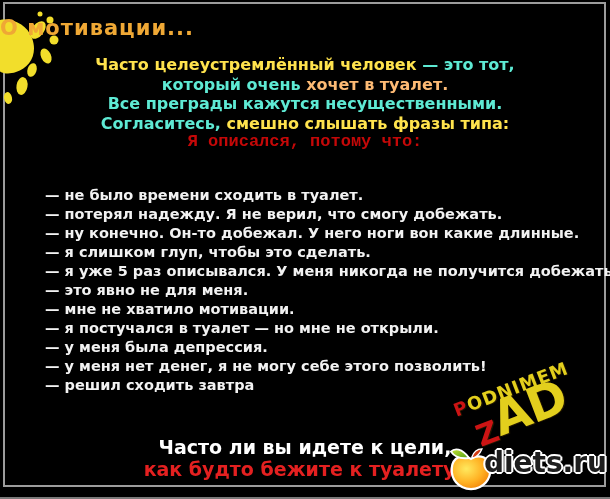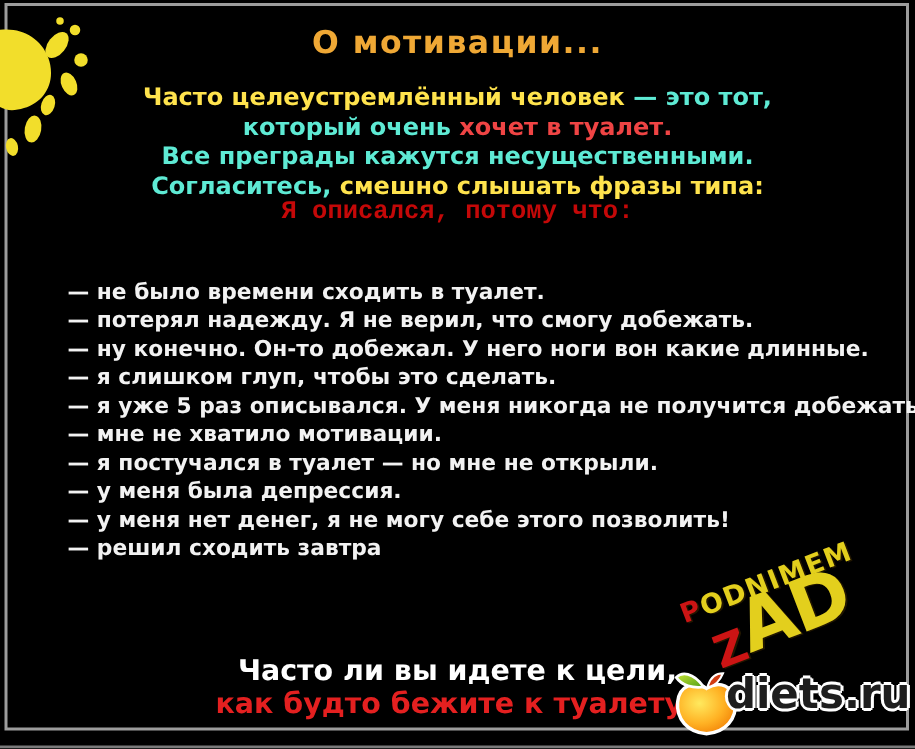--- a/index.html
+++ b/index.html
@@ -18,33 +18,33 @@
     border:2px solid #9c9c9c;
     pointer-events:none;
   }
   .bottom-edge{
     position:absolute;left:0;right:0;bottom:0;height:2px;
     background:#7a7a7a;
   }
   .splat{position:absolute;top:6px;left:-4px;}
   .title{
     position:absolute;top:16px;left:0;width:100%;
-    text-align:center;
+    text-align:left;
     font-size:21px;letter-spacing:1px;
     color:#efa835;
   }
   .intro{
     position:absolute;top:55px;left:0;width:100%;
     text-align:center;
     font-size:16px;line-height:19.5px;
     color:#f2f2f2;
   }
   .yellow{color:#ffe34d;}
   .white{color:#5eead4;}
-  .darkred{color:#ef4444;}
+  .darkred{color:#fdba74;}
   .heading{
     position:absolute;top:132px;left:0;width:100%;
     text-align:center;
     font-size:17px;
     color:#c40808;
     font-family:Liberation Mono, monospace;
   }
   .reasons{
     position:absolute;top:186px;left:45px;right:6px;
     font-size:14.5px;line-height:19px;
@@ -126,20 +126,21 @@
   </div>
 
   <div class="heading">Я описался, потому что:</div>
 
   <div class="reasons">
     <div class="reason">— не было времени сходить в туалет.</div>
     <div class="reason">— потерял надежду. Я не верил, что смогу добежать.</div>
     <div class="reason">— ну конечно. Он-то добежал. У него ноги вон какие длинные.</div>
     <div class="reason">— я слишком глуп, чтобы это сделать.</div>
     <div class="reason">— я уже 5 раз описывался. У меня никогда не получится добежать.</div>
+    <div class="reason">— это явно не для меня.</div>
     <div class="reason">— мне не хватило мотивации.</div>
     <div class="reason">— я постучался в туалет — но мне не открыли.</div>
     <div class="reason">— у меня была депрессия.</div>
     <div class="reason">— у меня нет денег, я не могу себе этого позволить!</div>
     <div class="reason">— решил сходить завтра</div>
   </div>
 
   <div class="question">
     <div class="q1">Часто ли вы идете к цели,</div>
     <div class="q2">как будто бежите к туалету?</div>

